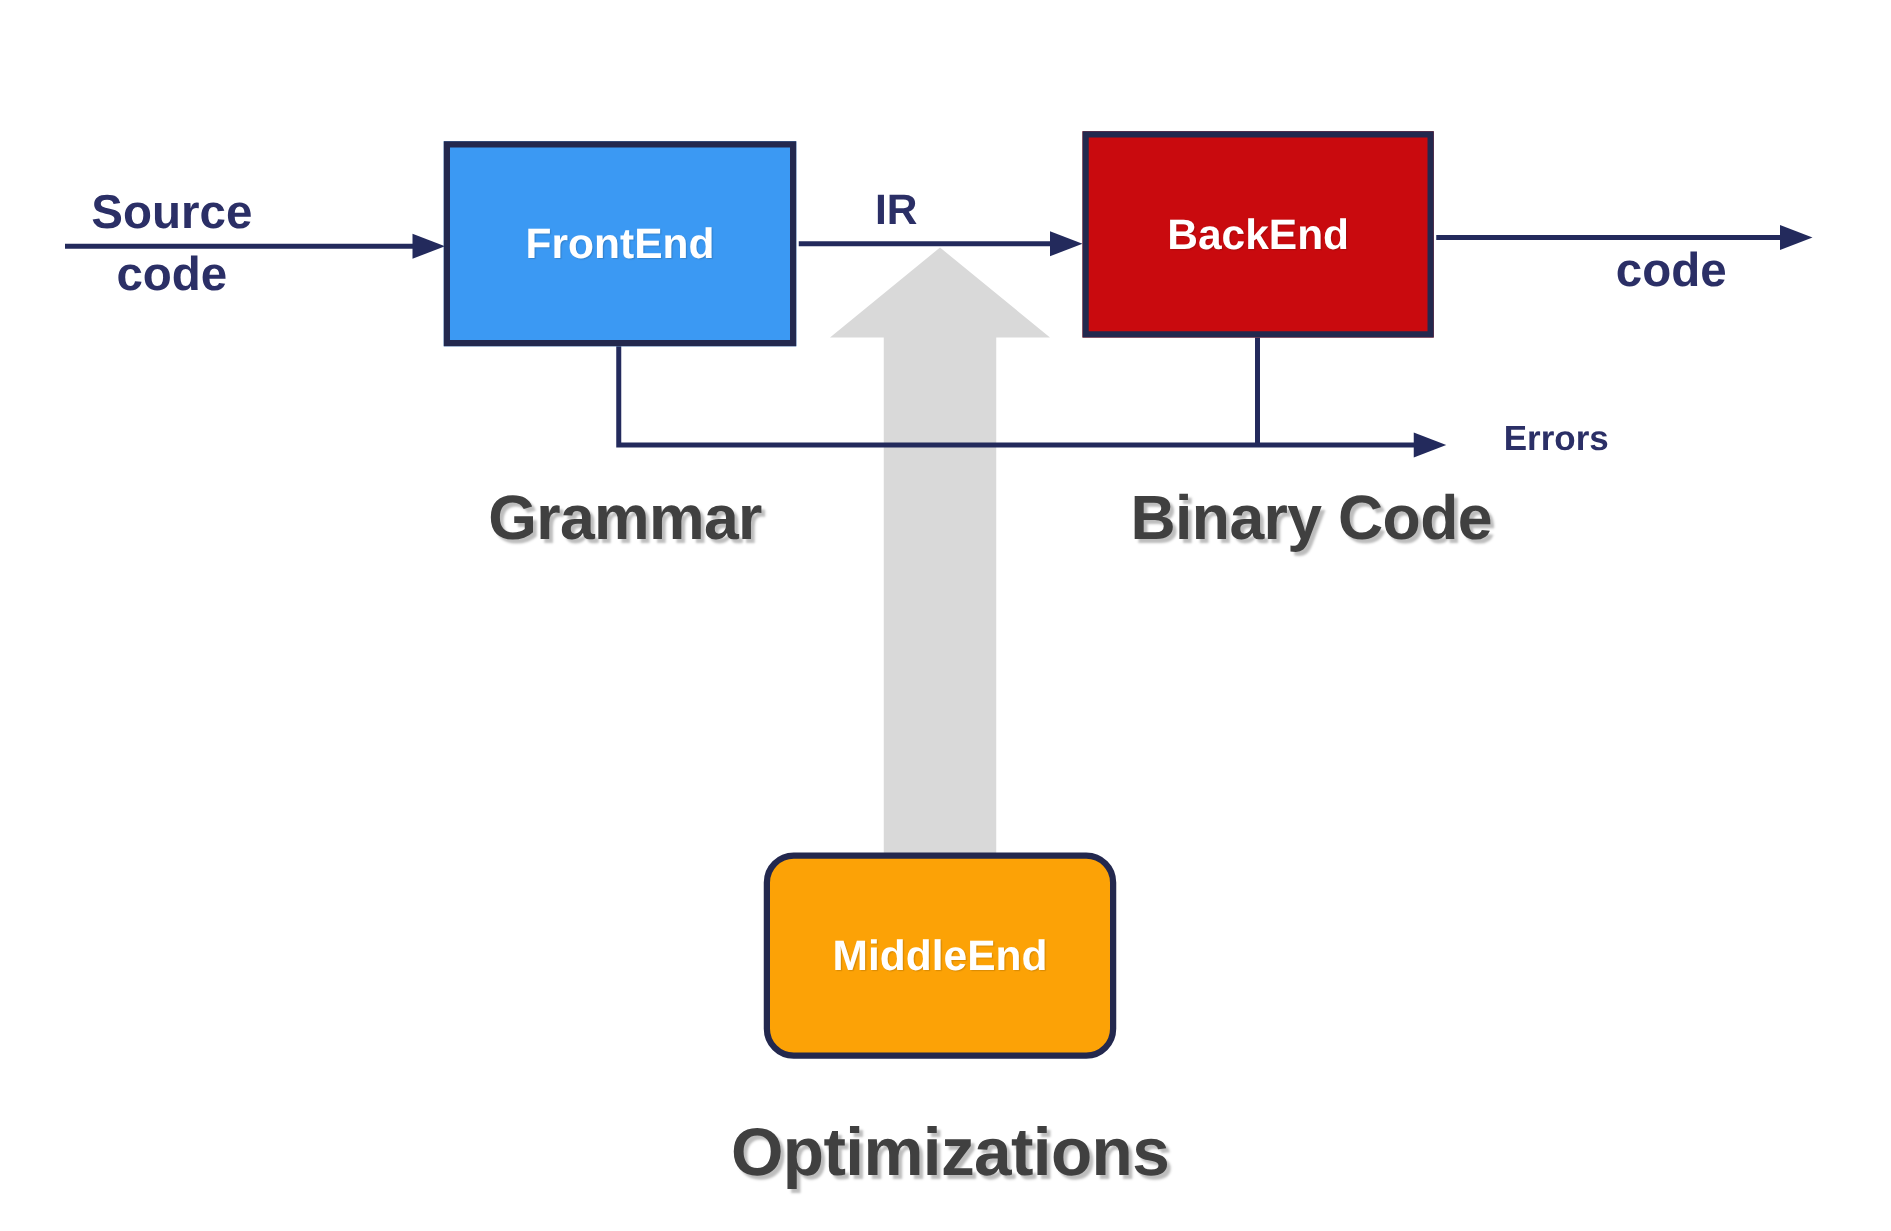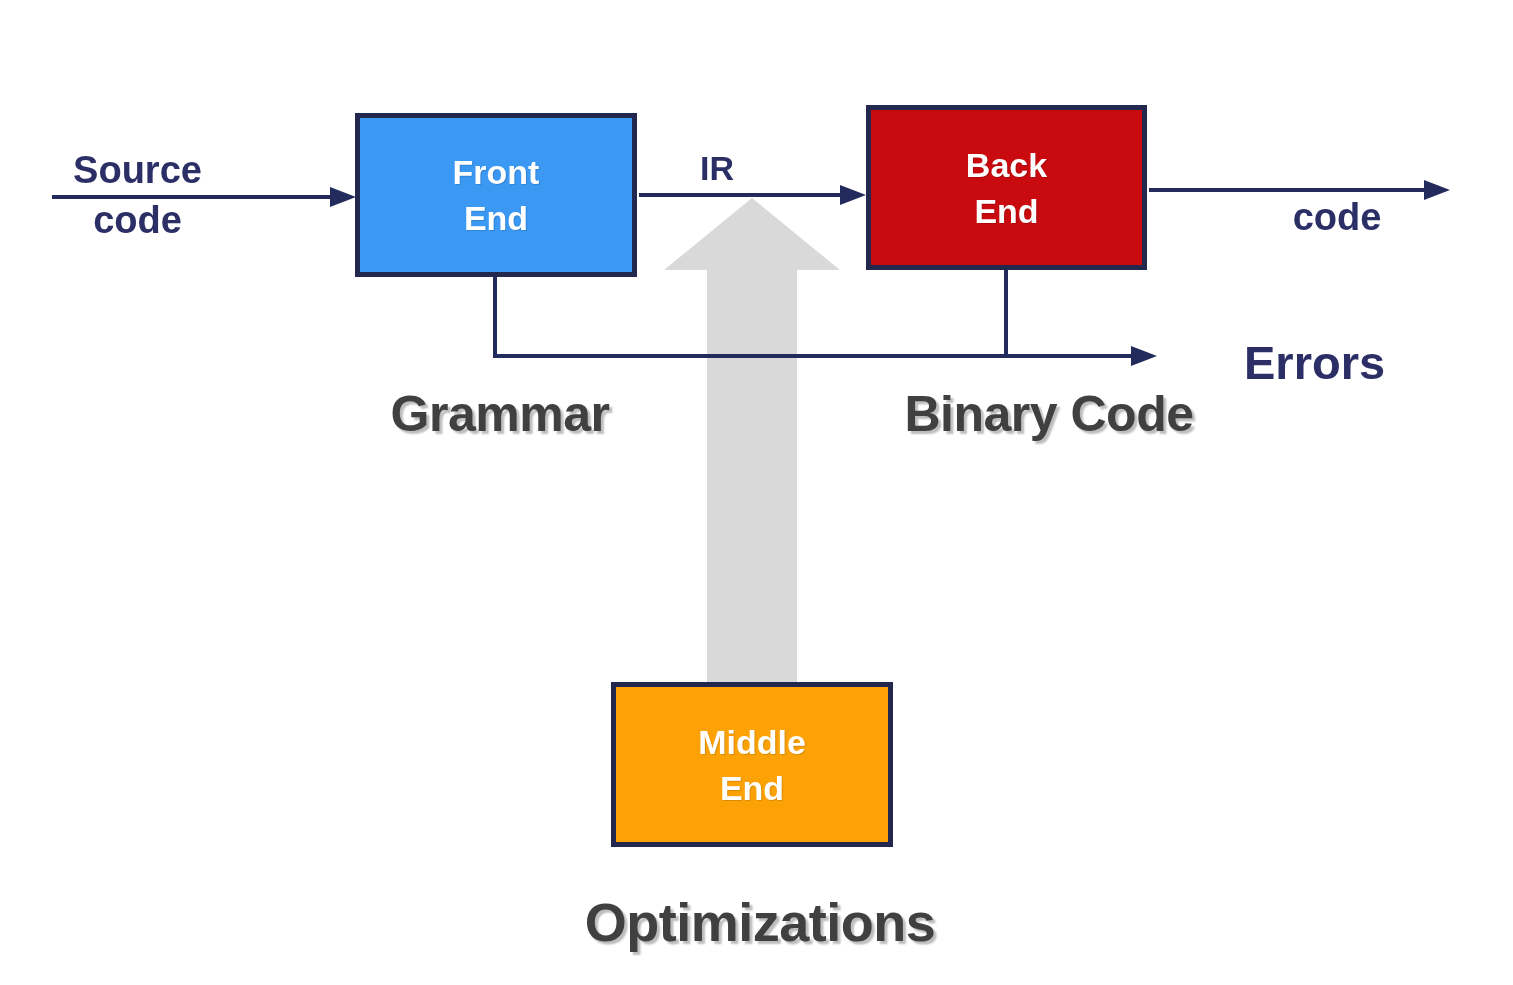--- a/index.html
+++ b/index.html
@@ -10,39 +10,39 @@
     font-family:"Liberation Sans", sans-serif;
     overflow:hidden;
   }
   .layer{position:absolute;left:0;top:0;width:100%;height:100%;}
 
   
   .node{
     position:absolute;
     box-sizing:border-box;
     border:5px solid #23284e;
-    display:flex;flex-direction:column;
+    display:flex;
     align-items:center;justify-content:center;
     color:#ffffff;font-weight:700;font-size:34px;line-height:46px;
     text-align:center;
     text-shadow:1px 1px 1px rgba(0,0,0,0.15);
   }
   .node-front{left:355px;top:113px;width:282px;height:164px;background:#3b99f3;}
   .node-back {left:866px;top:105px;width:281px;height:165px;background:#c90a0e;}
-  .node-middle{left:611px;top:682px;width:282px;height:165px;background:#fca206;}
+  .node-middle{left:611px;top:682px;width:282px;height:165px;background:#fca206;border-radius:24px;}
 
   
   .lbl{position:absolute;color:#2b2f66;white-space:nowrap;}
   .edge-lbl{font-weight:700;font-size:38px;text-align:center;}
   .lbl-source-1{left:25px;top:149px;width:225px;}
   .lbl-source-2{left:25px;top:199px;width:225px;}
   .lbl-ir{left:700px;top:149px;width:95px;font-weight:700;font-size:34px;font-style:normal;text-align:left;}
   .lbl-machine-1{left:1222px;top:145px;width:230px;}
   .lbl-machine-2{left:1222px;top:196px;width:230px;}
-  .lbl-errors{left:1244px;top:335px;width:220px;font-size:47px;text-align:left;}
+  .lbl-errors{left:1135px;top:335px;width:220px;font-size:28px;text-align:center;}
 
   .caption{
     position:absolute;font-weight:700;color:#404040;text-align:center;
     text-shadow:3px 3px 2px #bdbdbd;
     letter-spacing:-0.5px;
   }
   .cap-grammar{left:320px;top:385px;width:360px;font-size:50px;}
   .cap-binary {left:849px;top:385px;width:400px;font-size:50px;}
   .cap-optimizations{left:520px;top:891px;width:480px;font-size:54px;}
 </style>

